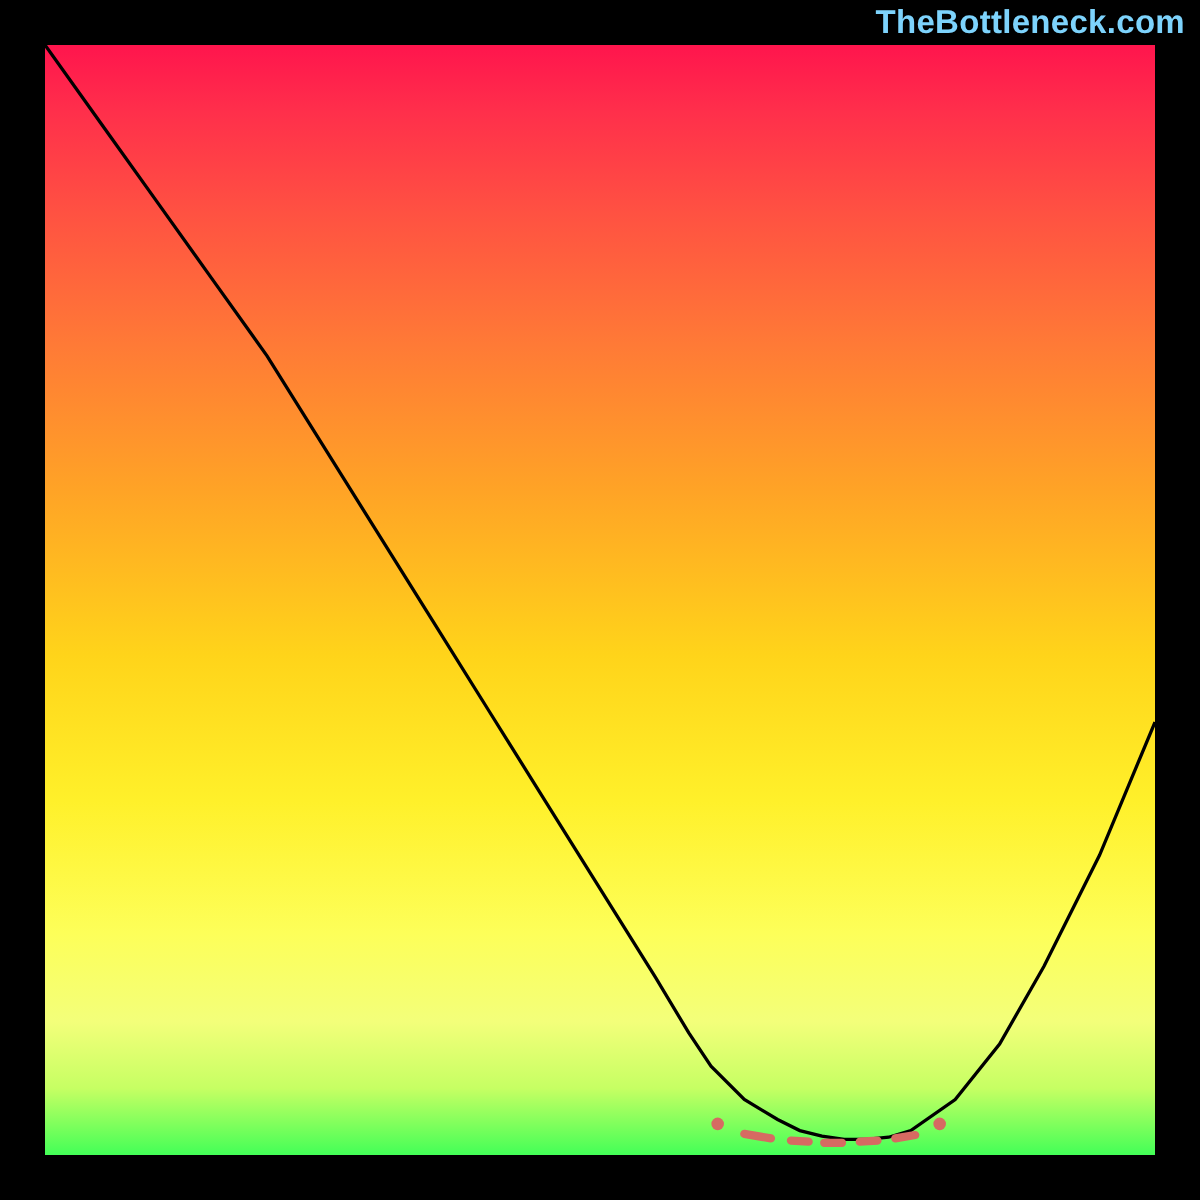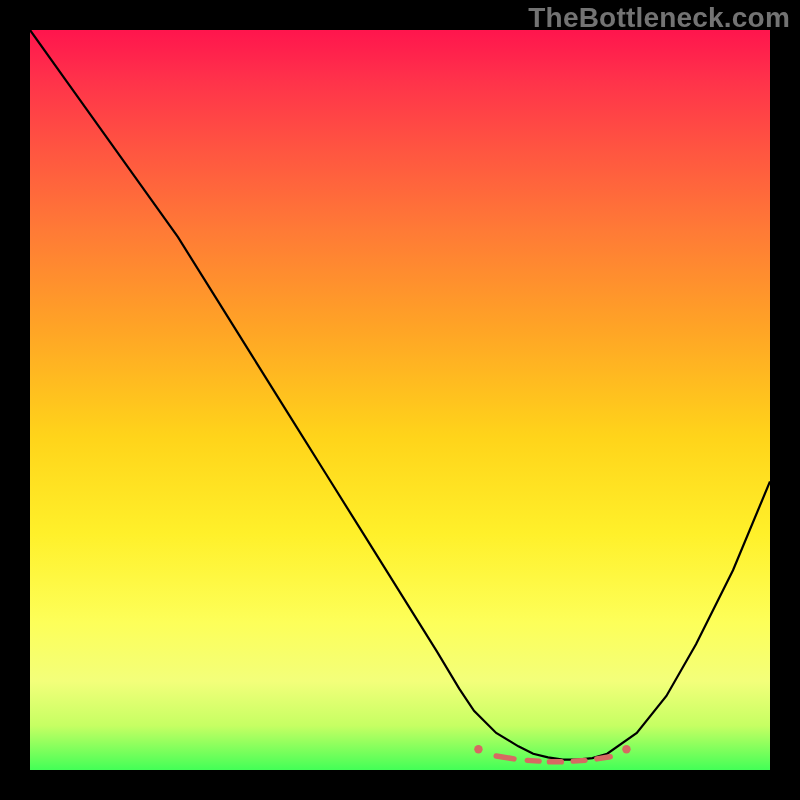--- a/index.html
+++ b/index.html
@@ -13,22 +13,22 @@
   }
   .stage {
     position: relative;
     width: 800px;
     height: 800px;
   }
   .watermark {
     position: absolute;
     top: 2px;
     right: 10px;
-    color: #737373;
-    font-size: 28px;
+    color: #7dd3fc;
+    font-size: 22px;
     font-weight: 600;
     letter-spacing: 0.2px;
     z-index: 5;
   }
   .plot-area {
     position: absolute;
     left: 30px;
     top: 30px;
     width: 740px;
     height: 740px;

